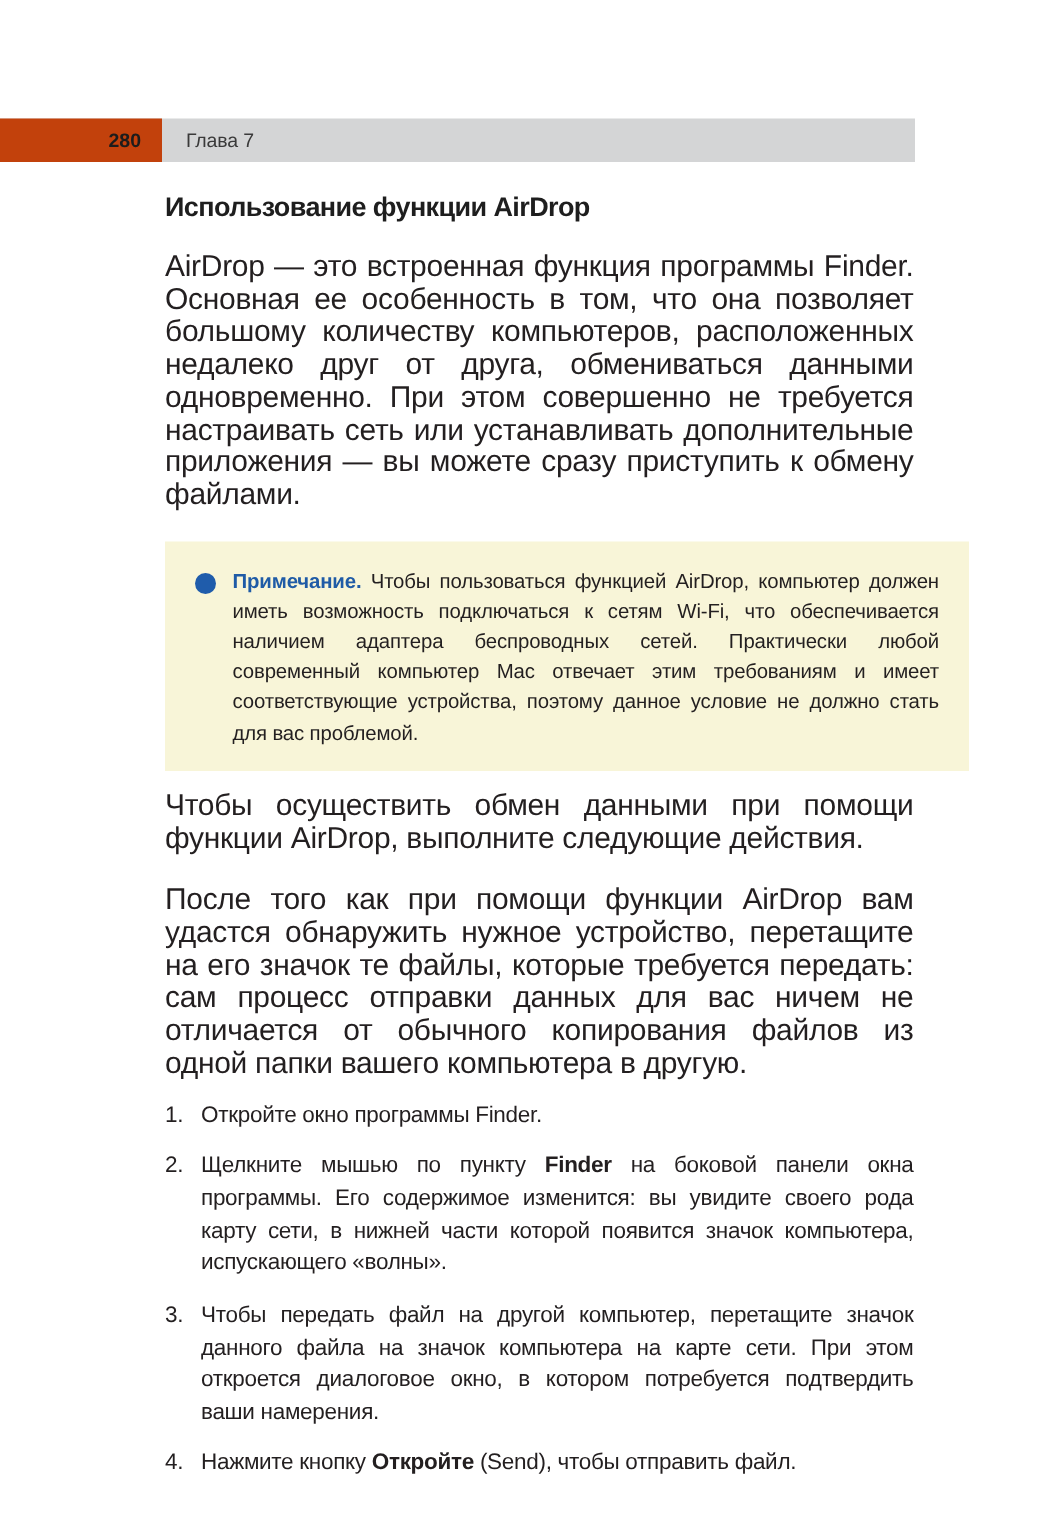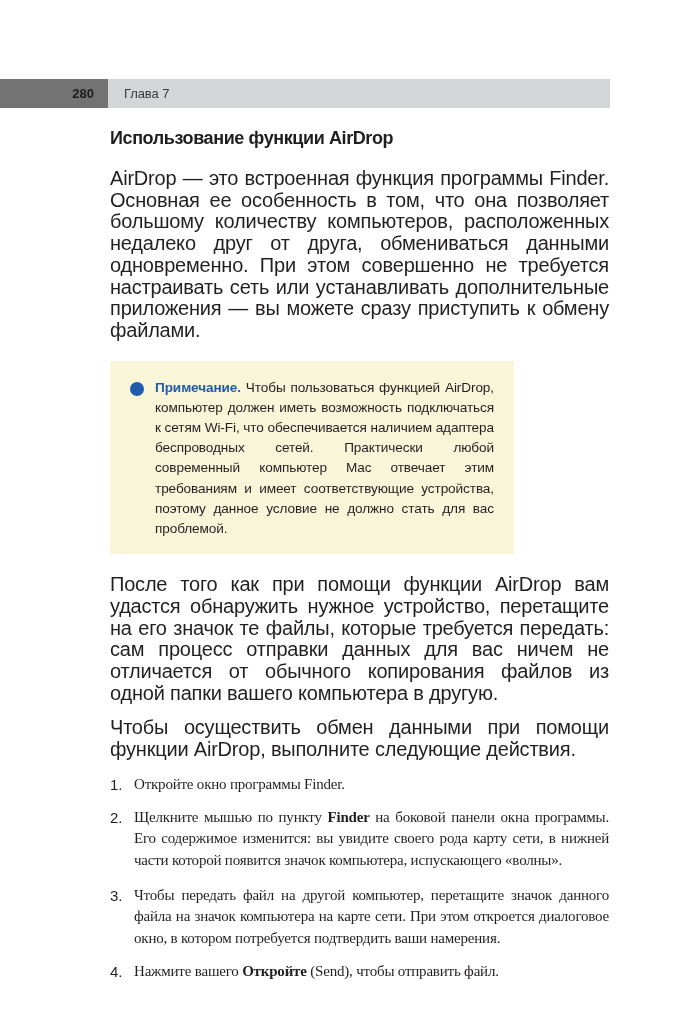--- a/index.html
+++ b/index.html
@@ -6,58 +6,58 @@
   body {
     width: 698px; height: 1024px; position: relative; overflow: hidden;
     font-family: "Liberation Sans", "DejaVu Sans", sans-serif;
     color: #231f20;
   }
   .header-bar {
     position: absolute; left: 0; top: 79px; width: 610px; height: 29px;
     background: #d4d5d6; display: flex; align-items: center;
   }
   .page-num-block {
-    width: 108px; height: 29px; background: #737373;
+    width: 108px; height: 29px; background: #c2410c;
     display: flex; align-items: center; justify-content: flex-end;
     box-sizing: border-box; padding-right: 14px;
   }
   .page-num { font-weight: bold; font-size: 13px; color: #1c1c1c; }
   .chapter { font-size: 13px; color: #3a3a3a; margin-left: 16px; letter-spacing: -0.1px; }
 
   .content { position: absolute; left: 110px; top: 124px; width: 499px; }
   .title {
     font-weight: bold; font-size: 18px; line-height: 28px; margin: 0;
     color: #1e1e1e; letter-spacing: -0.4px;
   }
   .para {
     font-size: 20px; line-height: 21.7px; text-align: justify; margin: 0;
     letter-spacing: -0.2px;
   }
   .p1 { margin-top: 16px; }
 
   .note {
-    margin-top: 19px; background: #f8f5d8; width: 404px; margin-left: 0;
+    margin-top: 19px; background: #f8f5d8; width: 536px; margin-left: 0;
     box-sizing: border-box; padding: 17px 20px 15px 45px; position: relative;
   }
   .note-bullet {
     position: absolute; left: 20px; top: 21px; width: 14px; height: 14px;
     border-radius: 50%; background: #1f5cab;
   }
   .note-text {
     font-size: 13.6px; line-height: 20.2px; text-align: justify; margin: 0;
     letter-spacing: -0.1px;
   }
   .note-title { color: #1f5ba6; font-weight: bold; }
 
   .p2 { margin-top: 20px; }
   .p3 { margin-top: 13px; }
   .list { margin: 13px 0 0 0; padding: 0; list-style: none; }
   .list li { display: flex; font-size: 15px; line-height: 21.7px; margin-bottom: 11px; letter-spacing: -0.2px; }
   .list .num { width: 24px; flex: none; }
-  .list .txt { flex: 1; text-align: justify; font-family: Liberation Serif, serif; }
+  .list .txt { flex: 1; text-align: justify; }
   .list b { font-weight: bold; }
   .p4 { margin-top: 2px; margin-bottom: 12px; }
 </style>
 </head>
 <body>
 
 <div class="header-bar">
   <div class="page-num-block">
     <span class="page-num">280</span>
   </div>
@@ -67,39 +67,39 @@
 <div class="content">
   <h2 class="title">Использование функции AirDrop</h2>
 
   <p class="para p1">AirDrop — это встроенная функция программы Finder. Основная ее особенность в том, что она позволяет большому количеству компьютеров, расположенных недалеко друг от друга, обмениваться данными одновременно. При этом совершенно не требуется настраивать сеть или устанавливать дополнительные приложения — вы можете сразу приступить к обмену файлами.</p>
 
   <div class="note">
     <span class="note-bullet"></span>
     <p class="note-text"><span class="note-title">Примечание.</span><span> Чтобы пользоваться функцией AirDrop, компьютер должен иметь возможность подключаться к сетям Wi-Fi, что обеспечивается наличием адаптера беспроводных сетей. Практически любой современный компьютер Mac отвечает этим требованиям и имеет соответствующие устройства, поэтому данное условие не должно стать для вас проблемой.</span></p>
   </div>
 
+  <p class="para p3">Чтобы осуществить обмен данными при помощи функции AirDrop, выполните следующие действия.</p>
+
   <p class="para p2">После того как при помощи функции AirDrop вам удастся обнаружить нужное устройство, перетащите на его значок те файлы, которые требуется передать: сам процесс отправки данных для вас ничем не отличается от обычного копирования файлов из одной папки вашего компьютера в другую.</p>
-
-  <p class="para p3">Чтобы осуществить обмен данными при помощи функции AirDrop, выполните следующие действия.</p>
 
   <ol class="list">
     <li>
       <span class="num">1.</span>
       <span class="txt"><span>Откройте окно программы Finder.</span><b></b><span></span></span>
     </li>
     <li>
       <span class="num">2.</span>
       <span class="txt"><span>Щелкните мышью по пункту </span><b>Finder</b><span> на боковой панели окна программы. Его содержимое изменится: вы увидите своего рода карту сети, в нижней части которой появится значок компьютера, испускающего «волны».</span></span>
     </li>
   </ol>
 
 
   <ol class="list">
     <li>
       <span class="num">3.</span>
       <span class="txt"><span>Чтобы передать файл на другой компьютер, перетащите значок данного файла на значок компьютера на карте сети. При этом откроется диалоговое окно, в котором потребуется подтвердить ваши намерения.</span><b></b><span></span></span>
     </li>
     <li>
       <span class="num">4.</span>
-      <span class="txt"><span>Нажмите вашего </span><b>Откройте</b><span> (Send), чтобы отправить файл.</span></span>
+      <span class="txt"><span>Нажмите кнопку </span><b>Откройте</b><span> (Send), чтобы отправить файл.</span></span>
     </li>
   </ol>
 </div>
 
 </body></html>

